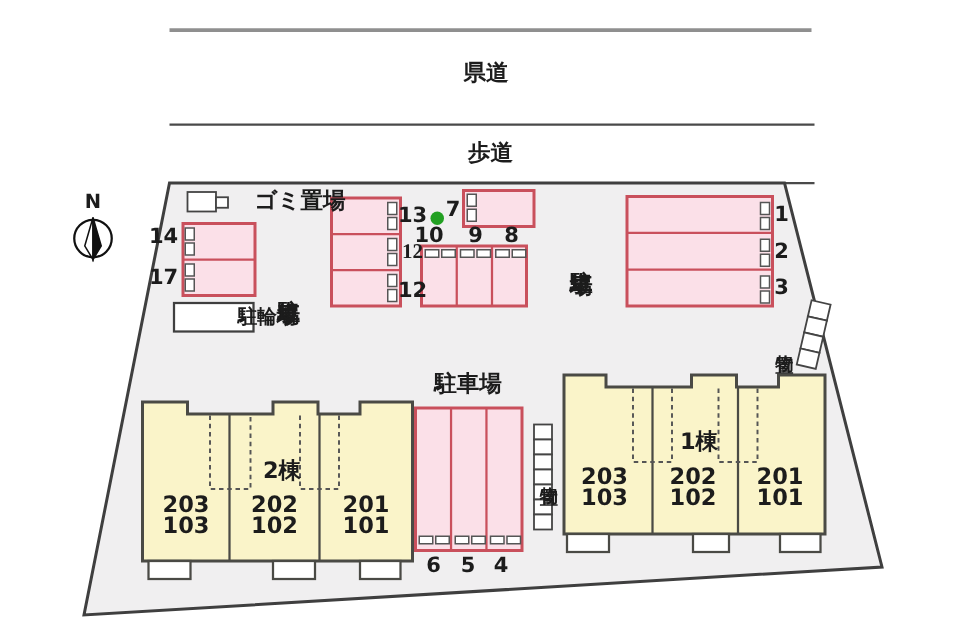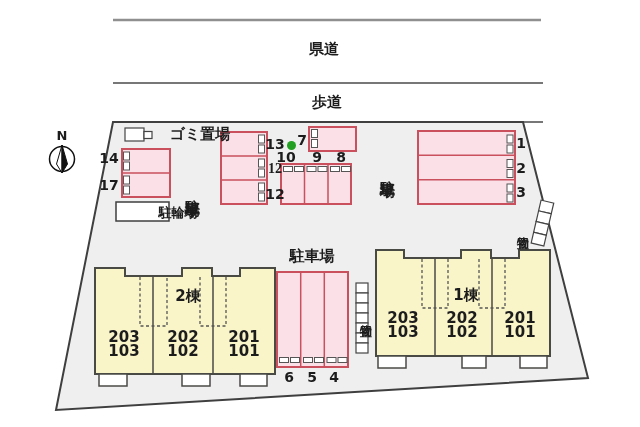--- a/index.html
+++ b/index.html
@@ -179,21 +179,21 @@
   <div class="lbl" style="left:302px;top:140px;">7</div>
   <div class="lbl" style="left:341px;top:157px;">8</div>
   <div class="lbl" style="left:317px;top:157px;">9</div>
   <div class="lbl" style="left:286px;top:157px;">10</div>
   <div class="lbl" style="left:275px;top:194px;">12</div>
   <div class="lbl" style="left:275px;top:169px;font-family:Liberation Serif, serif;">12</div>
   <div class="lbl" style="left:275px;top:144px;">13</div>
   <div class="lbl" style="left:109px;top:158px;">14</div>
   <div class="lbl" style="left:109px;top:185px;">17</div>
 
-  <div class="lbl f15" style="left:188px;top:296px;text-align:right;">2棟</div>
+  <div class="lbl f15" style="left:188px;top:314px;text-align:right;">2棟</div>
   <div class="lbl f15" style="left:124px;top:337px;">203</div>
   <div class="lbl f15" style="left:124px;top:351px;">103</div>
   <div class="lbl f15" style="left:183px;top:337px;">202</div>
   <div class="lbl f15" style="left:183px;top:351px;">102</div>
   <div class="lbl f15" style="left:244px;top:337px;">201</div>
   <div class="lbl f15" style="left:244px;top:351px;">101</div>
 
   <div class="lbl f15" style="left:466px;top:295px;">1棟</div>
   <div class="lbl f15" style="left:403px;top:318px;">203</div>
   <div class="lbl f15" style="left:403px;top:332px;">103</div>

